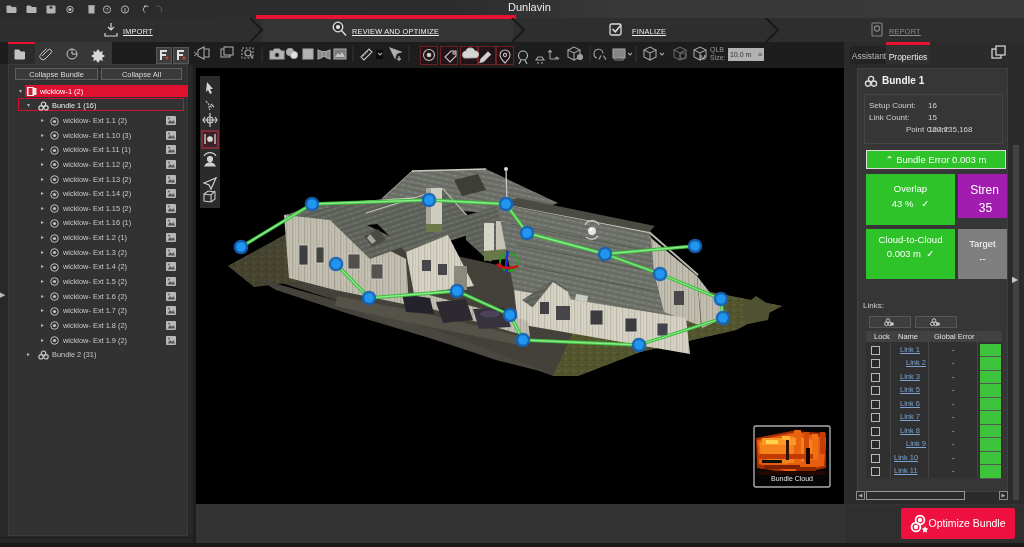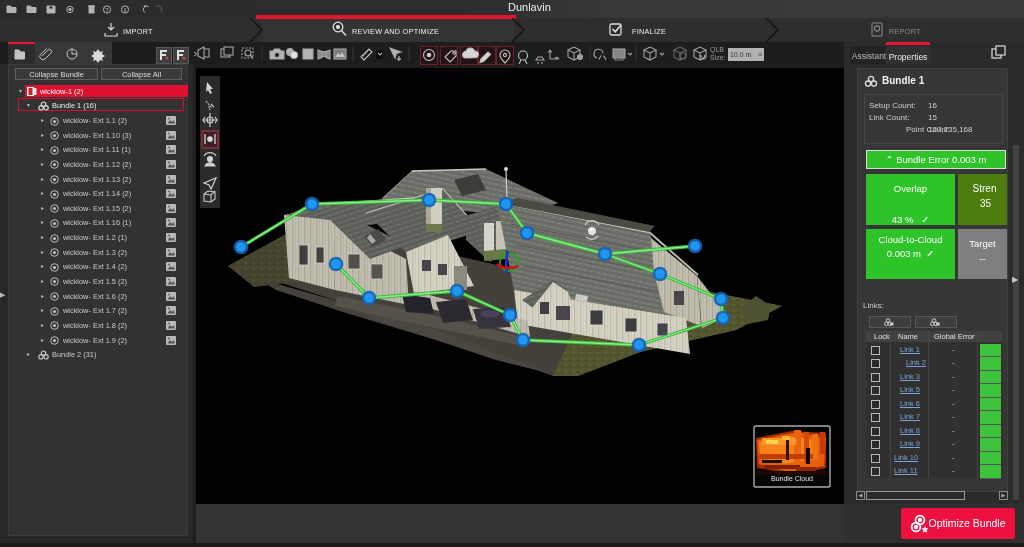--- a/index.html
+++ b/index.html
@@ -3,21 +3,21 @@
 <style>
 html,body{margin:0;padding:0;}
 body{width:1024px;height:547px;overflow:hidden;background:#1f1f1f;font-family:"Liberation Sans",sans-serif;position:relative;}
 .abs{position:absolute;}
 
 #topbar{left:0;top:0;width:1024px;height:18px;background:linear-gradient(90deg,#2b2b2b 0%,#2d2d2d 45%,#383838 60%,#3a3a3a 100%);}
 #title{left:508px;top:1px;font-size:11px;color:#ececec;}
 #redline{left:256px;top:15px;width:260px;height:4px;background:#e81231;}
 
 #chev{left:0;top:18px;width:1024px;height:24px;background:#2e2e2e;}
-.chevtext{font-size:7.3px;letter-spacing:.25px;color:#ededed;top:27px;}
+.chevtext{font-size:7.3px;letter-spacing:.25px;color:#ededed;top:27px;text-decoration:underline;}
 .chevdim{color:#8d8d8d;}
 
 #toolbar{left:0;top:42px;width:1024px;height:26px;background:#1d1d1d;}
 #tabstrip{left:8px;top:42px;width:104px;height:22px;background:#373737;}
 #tabact{left:8px;top:42px;width:27px;height:22px;background:#2c2c2c;border-top:2px solid #e81231;}
 .fbtn{top:47px;width:14px;height:15px;background:#3e3e3e;border:1px solid #575757;}
 .redbox{top:46px;width:16px;height:17px;border:1px solid #6e2026;background:#211316;}
 #qlb{left:710px;top:46px;font-size:7px;line-height:8px;color:#989898;}
 #qlbinput{left:728px;top:48px;width:36px;height:13px;background:#b2b2b2;font-size:7px;color:#333;line-height:13px;}
 
@@ -681,23 +681,23 @@
 <div class="abs" style="left:864px;top:94px;width:137px;height:48px;border:1px solid #454545"></div>
 <div class="abs rlabel" style="left:869px;top:101px">Setup Count:</div>
 <div class="abs rlabel" style="left:928px;top:101px">16</div>
 <div class="abs rlabel" style="left:869px;top:113px">Link Count:</div>
 <div class="abs rlabel" style="left:928px;top:113px">15</div>
 <div class="abs rlabel" style="left:906px;top:125px">Point Count:</div>
 <div class="abs rlabel" style="left:928px;top:125px">127,735,168</div>
 <div class="abs" style="left:866px;top:150px;width:140px;height:19px;background:#2fc32a;border:1px solid #dcdcdc;box-sizing:border-box;color:#fff;font-size:9.5px;text-align:center;line-height:17px">⌃ Bundle Error 0.003 m</div>
 <div class="abs card" style="left:866px;top:174px;width:89px;height:51px;background:#2fc32a;font-size:9.5px">
       <div style="margin-top:9px">Overlap</div>
-      <div style="margin-top:20px">43 %&nbsp;&nbsp;&nbsp;✓</div>
-    </div>
-<div class="abs card" style="left:958px;top:174px;width:49px;height:51px;background:#4d7c0f;font-size:10px;overflow:hidden">
+      <div style="margin-top:4px">43 %&nbsp;&nbsp;&nbsp;✓</div>
+    </div>
+<div class="abs card" style="left:958px;top:174px;width:49px;height:44px;background:#a21caf;font-size:12px;overflow:hidden">
       <div style="margin-top:9px;margin-left:4px">Stren</div>
       <div style="margin-top:4px;margin-left:6px">35</div>
     </div>
 <div class="abs card" style="left:866px;top:229px;width:89px;height:50px;background:#2fc32a;font-size:9.5px">
       <div style="margin-top:5px">Cloud-to-Cloud</div>
       <div style="margin-top:3px">0.003 m&nbsp;&nbsp;✓</div>
     </div>
 <div class="abs card" style="left:958px;top:229px;width:49px;height:50px;background:#7f7f7f;font-size:9.5px">
       <div style="margin-top:9px">Target</div>
       <div style="margin-top:4px">--</div>
@@ -749,21 +749,21 @@
     <div class="abs" style="left:980px;top:397.5px;width:21px;height:12.5px;background:#3ec43a;border-bottom:1px solid #555"></div>
     <div class="abs" style="left:871px;top:413.0px;width:7px;height:7px;border:1px solid #b8b8b8;background:#2a2a2a"></div>
     <div class="abs lnk" style="left:894px;top:412.0px;width:32px;text-align:center">Link 7</div>
     <div class="abs" style="left:952px;top:412.0px;font-size:7.5px;color:#ccc">-</div>
     <div class="abs" style="left:980px;top:411.0px;width:21px;height:12.5px;background:#3ec43a;border-bottom:1px solid #555"></div>
     <div class="abs" style="left:871px;top:426.5px;width:7px;height:7px;border:1px solid #b8b8b8;background:#2a2a2a"></div>
     <div class="abs lnk" style="left:894px;top:425.5px;width:32px;text-align:center">Link 8</div>
     <div class="abs" style="left:952px;top:425.5px;font-size:7.5px;color:#ccc">-</div>
     <div class="abs" style="left:980px;top:424.5px;width:21px;height:12.5px;background:#3ec43a;border-bottom:1px solid #555"></div>
     <div class="abs" style="left:871px;top:440.0px;width:7px;height:7px;border:1px solid #b8b8b8;background:#2a2a2a"></div>
-    <div class="abs lnk" style="left:894px;top:439.0px;width:32px;text-align:center">Link 9</div>
+    <div class="abs lnk" style="left:894px;top:439.0px;width:32px;text-align:right">Link 9</div>
     <div class="abs" style="left:952px;top:439.0px;font-size:7.5px;color:#ccc">-</div>
     <div class="abs" style="left:980px;top:438.0px;width:21px;height:12.5px;background:#3ec43a;border-bottom:1px solid #555"></div>
     <div class="abs" style="left:871px;top:453.5px;width:7px;height:7px;border:1px solid #b8b8b8;background:#2a2a2a"></div>
     <div class="abs lnk" style="left:894px;top:452.5px;width:32px;text-align:left">Link 10</div>
     <div class="abs" style="left:952px;top:452.5px;font-size:7.5px;color:#ccc">-</div>
     <div class="abs" style="left:980px;top:451.5px;width:21px;height:12.5px;background:#3ec43a;border-bottom:1px solid #555"></div>
     <div class="abs" style="left:871px;top:467.0px;width:7px;height:7px;border:1px solid #b8b8b8;background:#2a2a2a"></div>
     <div class="abs lnk" style="left:894px;top:466.0px;width:32px;text-align:left">Link 11</div>
     <div class="abs" style="left:952px;top:466.0px;font-size:7.5px;color:#ccc">-</div>
     <div class="abs" style="left:980px;top:465.0px;width:21px;height:12.5px;background:#3ec43a;border-bottom:1px solid #555"></div>

